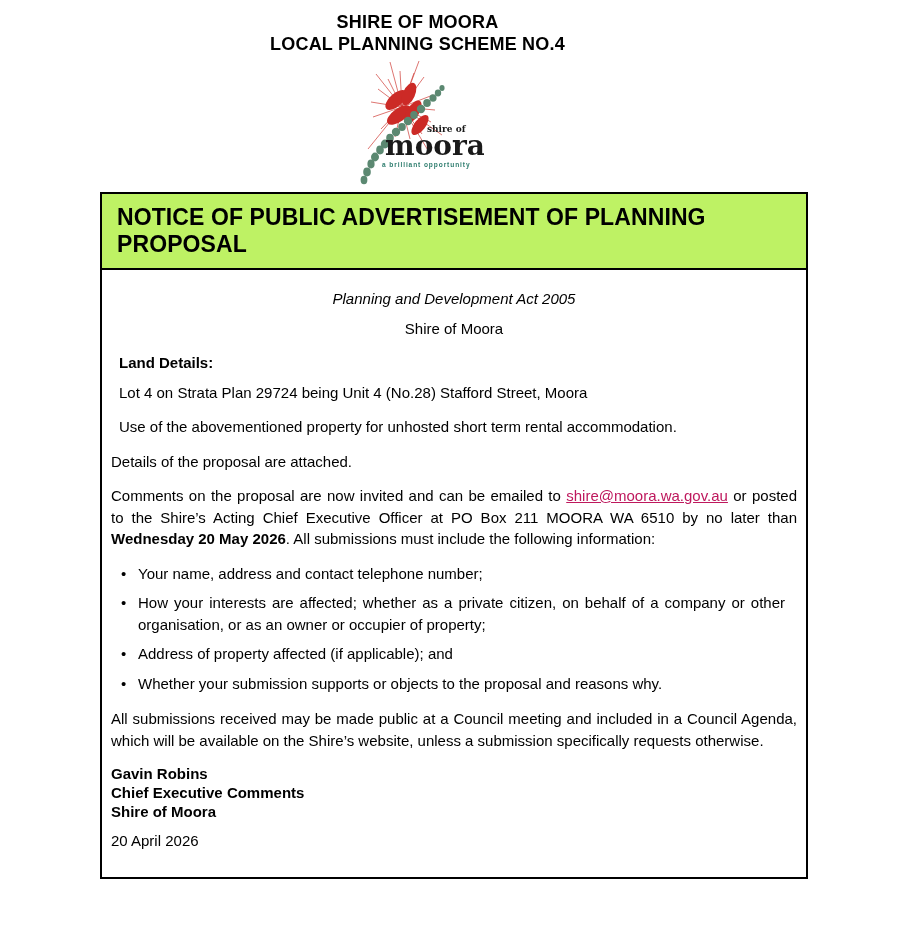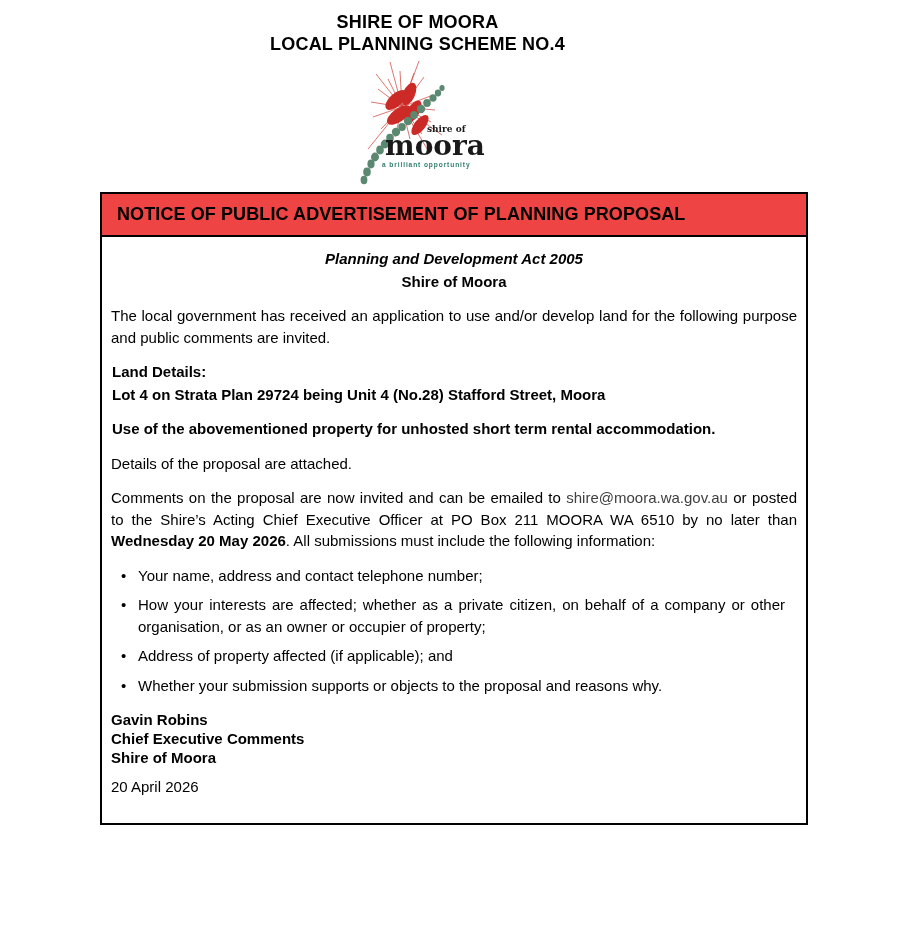--- a/index.html
+++ b/index.html
@@ -33,43 +33,44 @@
   .logo-wrap svg { display: block; }
 
   
   .notice-box {
     margin-left: 100px;
     width: 708px;
     border: 2px solid #000000;
     background: #ffffff;
   }
   .notice-title {
-    background: #ef4444;
+    background: #bef264;
     border-bottom: 2px solid #000000;
     font-weight: bold;
-    font-size: 18px;
+    font-size: 23px;
     padding: 10px 15px 10px 15px;
     letter-spacing: 0.1px;
   }
   .notice-body {
     padding: 10px 9px 12px 9px;
     font-size: 15px;
     line-height: 21.5px;
   }
   .center { text-align: center; }
   .just { text-align: justify; }
   .italic { font-style: italic; }
   .bold { font-weight: bold; }
 
   .notice-body p { margin: 0 0 13px 0; }
   .notice-body .block { margin: 0 0 13px 0; }
-  .notice-body .tight p { margin: 1px; font-weight: bold; }
+  .notice-body .tight p { margin: 8px; }
 
   a.email-link, .email-link {
-    color: #404040;
+    color: #be185d;
+    text-decoration: underline;
     cursor: pointer;
   }
 
   ul.submission-list {
     list-style: none;
     margin: 0 12px 14px 0;
     padding: 0;
   }
   ul.submission-list li {
     position: relative;
@@ -163,21 +164,20 @@
   <div class="notice-box">
     <div class="notice-title">NOTICE OF PUBLIC ADVERTISEMENT OF PLANNING PROPOSAL</div>
 
     <div class="notice-body">
 
       <div class="block tight center">
         <p class="italic">Planning and Development Act 2005</p>
         <p>Shire of Moora</p>
       </div>
 
-      <p class="just">The local government has received an application to use and/or develop land for the following purpose and public comments are invited.</p>
 
       <div class="block tight">
         <p class="bold">Land Details:</p>
         <p>Lot 4 on Strata Plan 29724 being Unit 4 (No.28) Stafford Street, Moora</p>
       </div>
 
       <div class="block tight">
         <p>Use of the abovementioned property for unhosted short term rental accommodation.</p>
       </div>
 
@@ -185,20 +185,21 @@
 
       <p class="just"><span>Comments on the proposal are now invited and can be emailed to </span><a class="email-link">shire@moora.wa.gov.au</a><span> or posted to the Shire’s Acting Chief Executive Officer at PO Box 211 MOORA WA 6510 by no later than </span><span class="bold">Wednesday 20 May 2026</span><span>. All submissions must include the following information:</span></p>
 
       <ul class="submission-list">
         <li>Your name, address and contact telephone number;</li>
         <li>How your interests are affected; whether as a private citizen, on behalf of a company or other organisation, or as an owner or occupier of property;</li>
         <li>Address of property affected (if applicable); and</li>
         <li>Whether your submission supports or objects to the proposal and reasons why.</li>
       </ul>
 
+      <p class="just">All submissions received may be made public at a Council meeting and included in a Council Agenda, which will be available on the Shire’s website, unless a submission specifically requests otherwise.</p>
 
       <div class="signature">
         <div>Gavin Robins</div>
         <div>Chief Executive Comments</div>
         <div>Shire of Moora</div>
       </div>
 
       <p class="date-line">20 April 2026</p>
 
     </div>

